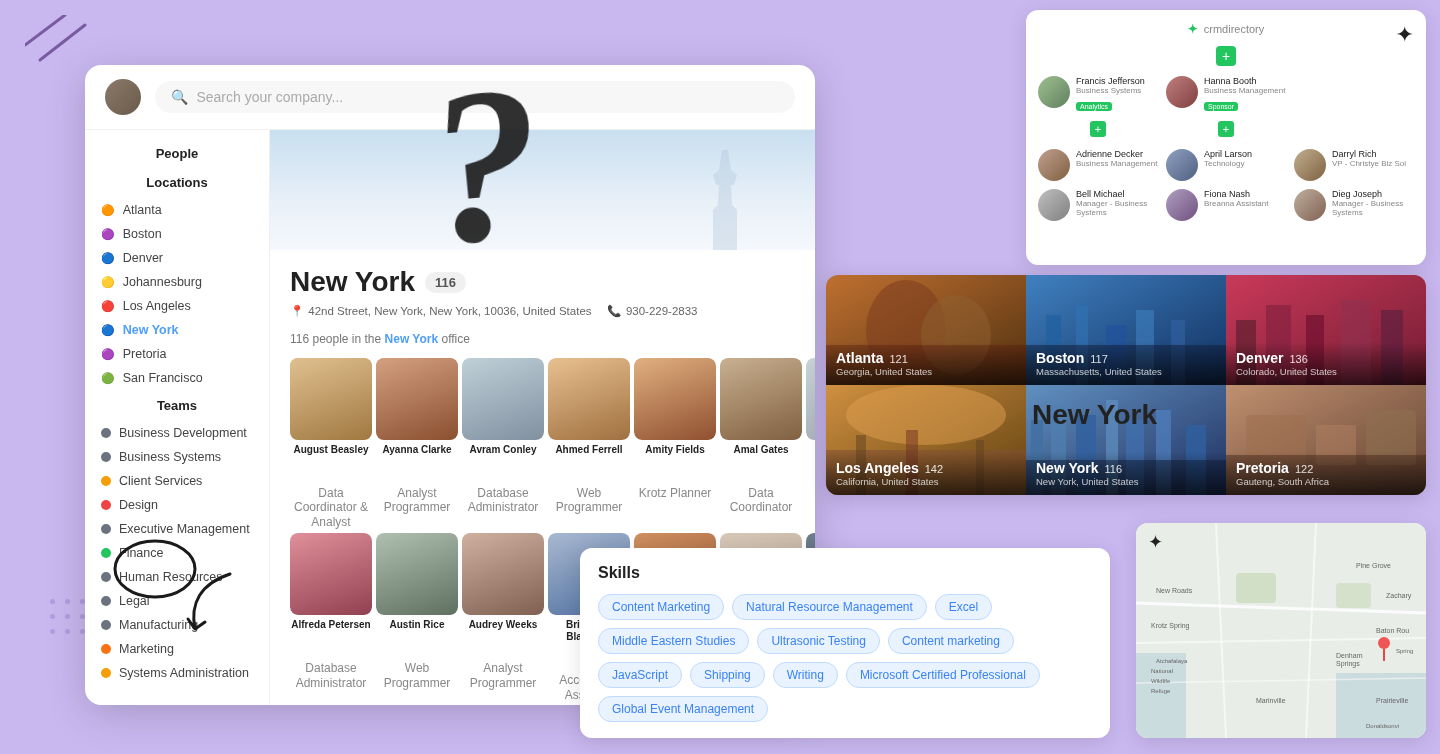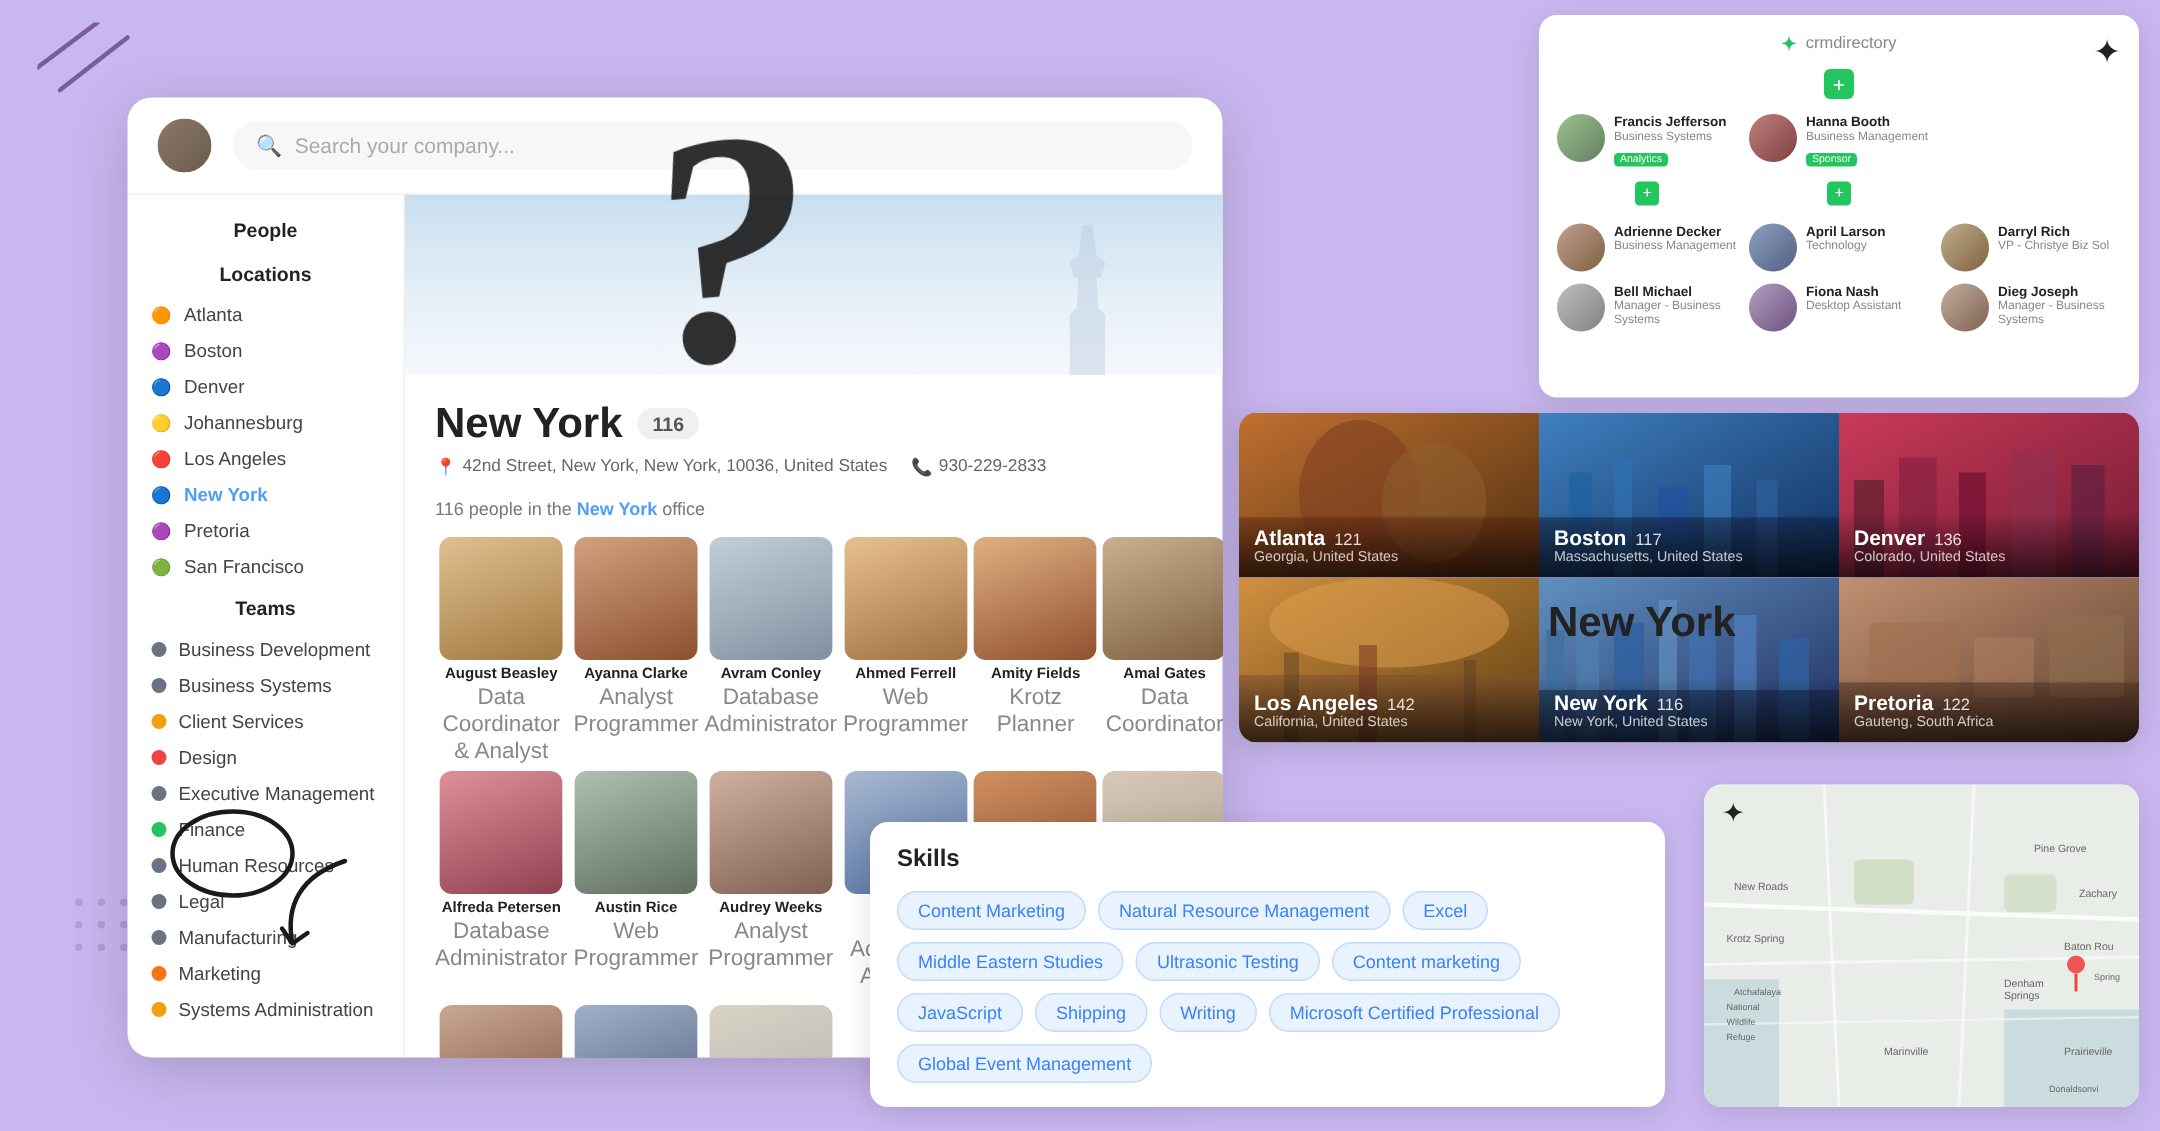--- a/index.html
+++ b/index.html
@@ -185,23 +185,24 @@
       margin-bottom: 4px;
       background: #e0e0e0;
     }
     .person-name {
       font-size: 10px;
       font-weight: 600;
       color: #222;
       line-height: 1.2;
     }
     .person-role {
-      font-size: 15px;
+      font-size: 12px;
       color: #888;
       line-height: 1.2;
+      margin-top: 30px;
     }
 
     
     .directory-card {
       position: absolute;
       top: 10px;
       right: 14px;
       width: 400px;
       height: 255px;
       background: #fff;
@@ -238,21 +239,21 @@
       align-items: flex-start;
     }
     .dir-photo {
       width: 32px;
       height: 32px;
       border-radius: 50%;
       flex-shrink: 0;
       overflow: hidden;
     }
     .dir-info { flex: 1; }
-    .dir-name { font-size: 9px; font-weight: 700; color: #222; }
+    .dir-name { font-size: 9px; font-weight: 400; color: #222; }
     .dir-role { font-size: 8px; color: #888; }
     .dir-tag {
       display: inline-block;
       background: #22c55e;
       color: #fff;
       font-size: 7px;
       padding: 1px 4px;
       border-radius: 3px;
       margin-top: 2px;
     }
@@ -727,21 +728,21 @@
       <div class="dir-photo" style="background:linear-gradient(135deg,#c0c0c0,#808080);"></div>
       <div class="dir-info">
         <div class="dir-name">Bell Michael</div>
         <div class="dir-role">Manager - Business Systems</div>
       </div>
     </div>
     <div class="dir-person">
       <div class="dir-photo" style="background:linear-gradient(135deg,#b0a0c0,#705080);"></div>
       <div class="dir-info">
         <div class="dir-name">Fiona Nash</div>
-        <div class="dir-role">Desktop Assistant</div>
+        <div class="dir-role">Breanna Assistant</div>
       </div>
     </div>
     <div class="dir-person">
       <div class="dir-photo" style="background:linear-gradient(135deg,#c0b0a0,#806050);"></div>
       <div class="dir-info">
         <div class="dir-name">Dieg Joseph</div>
         <div class="dir-role">Manager - Business Systems</div>
       </div>
     </div>
   </div>

